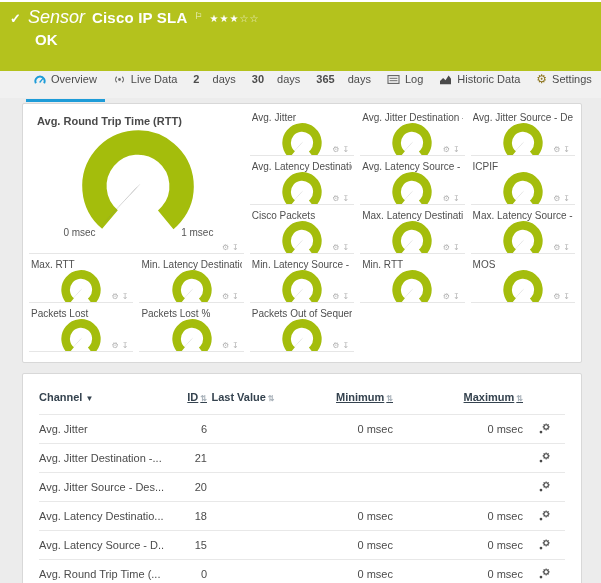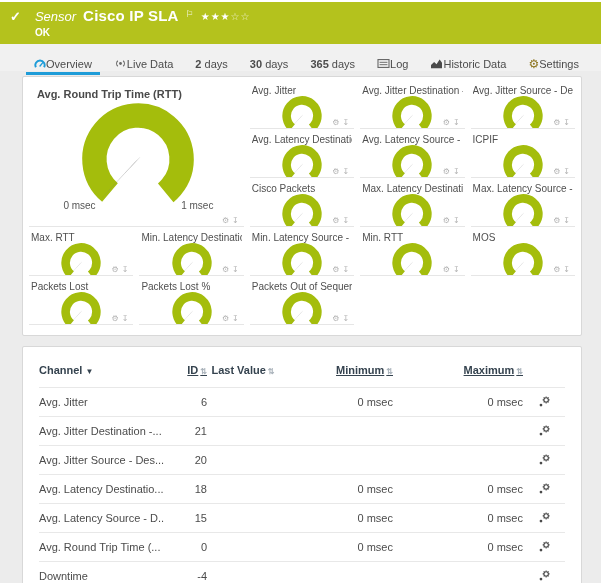--- a/index.html
+++ b/index.html
@@ -7,30 +7,30 @@
   body {
     font-family: "Liberation Sans", sans-serif;
     background:#ececec;
     overflow:hidden;
     border-top:2px solid #ffffff;
   }
   
   .sensor-bar { background:#b4c21d; color:#fff; padding:5px 10px 6px 10px; }
   .sensor-bar .row1 { display:flex; align-items:baseline; gap:7px; }
   .check { font-size:13px; font-weight:bold; }
-  .sensor-type { font-style:italic; font-size:13px;margin-left:7px; }
+  .sensor-type { font-style:italic; font-size:18px; }
   .sensor-name { font-size:15px; font-weight:bold; letter-spacing:.2px; }
   .flag { font-size:9px; position:relative; top:-4px; }
   .stars { font-size:10px; letter-spacing:1px; position:relative; top:-1px; }
   .stars .hollow { opacity:.75; }
-  .sensor-status { font-size:10px; font-weight:bold; margin:3px 0 0 25px; }
+  .sensor-status { font-size:15px; font-weight:bold; margin:3px 0 17px 25px; }
   
   .tabbar { display:flex; align-items:stretch; justify-content:space-between;
     background:#f1f1f1; height:27px; padding:0 14px 0 26px; }
-  .tab { display:flex; align-items:flex-start; padding:14px 8px; font-size:11px;
+  .tab { display:flex; align-items:flex-end; gap:5px; padding:14px 8px; font-size:11px;
     color:#4c4c4c; cursor:pointer; white-space:nowrap; border-bottom:3px solid transparent; }
   .tab.active { border-bottom-color:#1e9cd8; }
   .tab .num { font-weight:bold; }
   .tab .ticon { display:inline-flex; align-items:center; }
   .tab .ticon svg { display:block; }
   .gear-glyph { font-size:12px; color:#8d751f; line-height:1; }
   
   .content { padding:5px 0 0 0; }
   .panel { margin-left:22px; width:560px; background:#fff;
     border:1px solid #d8d8d8; border-radius:2px; }

